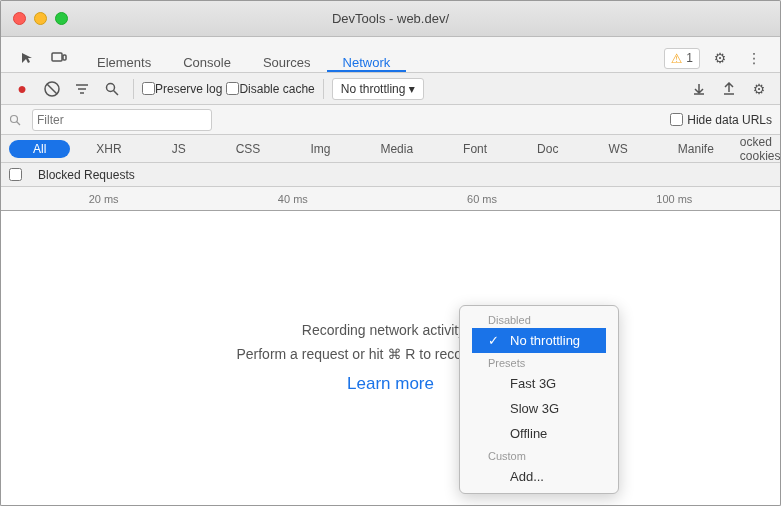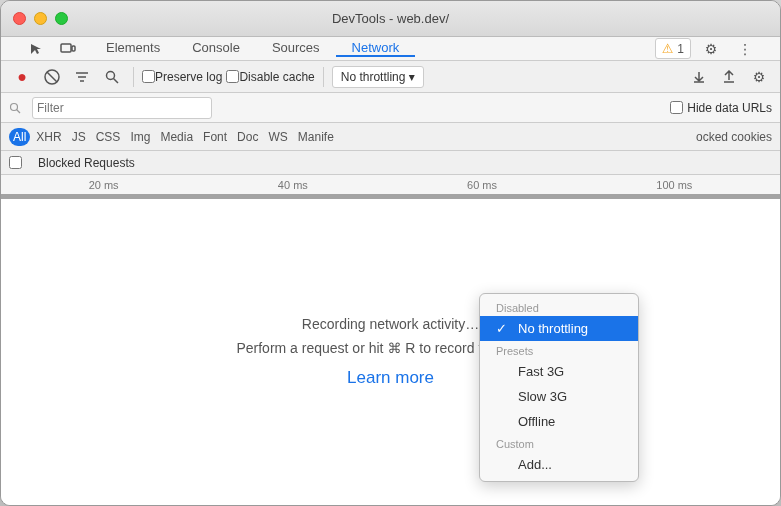--- a/index.html
+++ b/index.html
@@ -10,21 +10,21 @@
       justify-content: center;
       align-items: center;
       min-height: 100vh;
       font-family: -apple-system, BlinkMacSystemFont, 'Helvetica Neue', Arial, sans-serif;
     }
 
     .window {
       width: 781px;
       height: 506px;
       background: #f0f0f0;
-      border-radius: 10px;
+      border-radius: 2px;
       box-shadow: 0 20px 60px rgba(0,0,0,0.4);
       overflow: hidden;
       display: flex;
       flex-direction: column;
       border: 1px solid #999;
     }
 
     
     .title-bar {
       background: linear-gradient(to bottom, #e8e8e8, #d8d8d8);
@@ -61,24 +61,24 @@
       font-size: 13px;
       color: #444;
       font-weight: 500;
       white-space: nowrap;
     }
 
     
     .tabs-bar {
       background: #f5f5f5;
       border-bottom: 1px solid #ccc;
-      height: 24px;
-      display: flex;
-      align-items: center;
-      padding: 0 21px;
+      height: 36px;
+      display: flex;
+      align-items: flex-end;
+      padding: 0 12px;
       flex-shrink: 0;
     }
 
     .tab-icons {
       display: flex;
       align-items: center;
       gap: 4px;
       margin-right: 8px;
     }
 
@@ -238,21 +238,21 @@
       border-bottom: 1px solid #ccc;
       height: 28px;
       display: flex;
       align-items: center;
       padding: 0 8px;
       gap: 2px;
       flex-shrink: 0;
     }
 
     .type-btn {
-      padding: 2px 4px;
+      padding: 2px 24px;
       font-size: 12px;
       border-radius: 3px;
       cursor: pointer;
       color: #555;
       white-space: nowrap;
     }
     .type-btn.active {
       background: #1a73e8;
       color: #fff;
       border-radius: 10px;
@@ -279,21 +279,21 @@
       display: flex;
       align-items: flex-start;
       gap: 16px;
       font-size: 12px;
       color: #333;
     }
 
     
     .timeline-header {
       background: #f5f5f5;
-      border-bottom: 5px solid #a3a3a3;
+      border-bottom: 1px solid #a3a3a3;
       height: 24px;
       display: flex;
       align-items: center;
       padding: 0 8px;
       flex-shrink: 0;
       position: relative;
     }
 
     .timeline-ticks {
       display: flex;
@@ -355,23 +355,22 @@
 
     .dropdown-menu {
       position: absolute;
       top: 94px;
       left: 458px;
       background: #f8f8f8;
       border: 1px solid #bbb;
       border-radius: 6px;
       box-shadow: 0 4px 16px rgba(0,0,0,0.2);
       width: 160px;
-      padding: 4px 0;
+      padding: 4px 12px;
       pointer-events: all;
-      margin-left: 20px;
     }
 
     .dropdown-section-header {
       padding: 4px 16px 2px;
       font-size: 11px;
       color: #999;
       font-weight: 500;
     }
 
     .dropdown-item {

